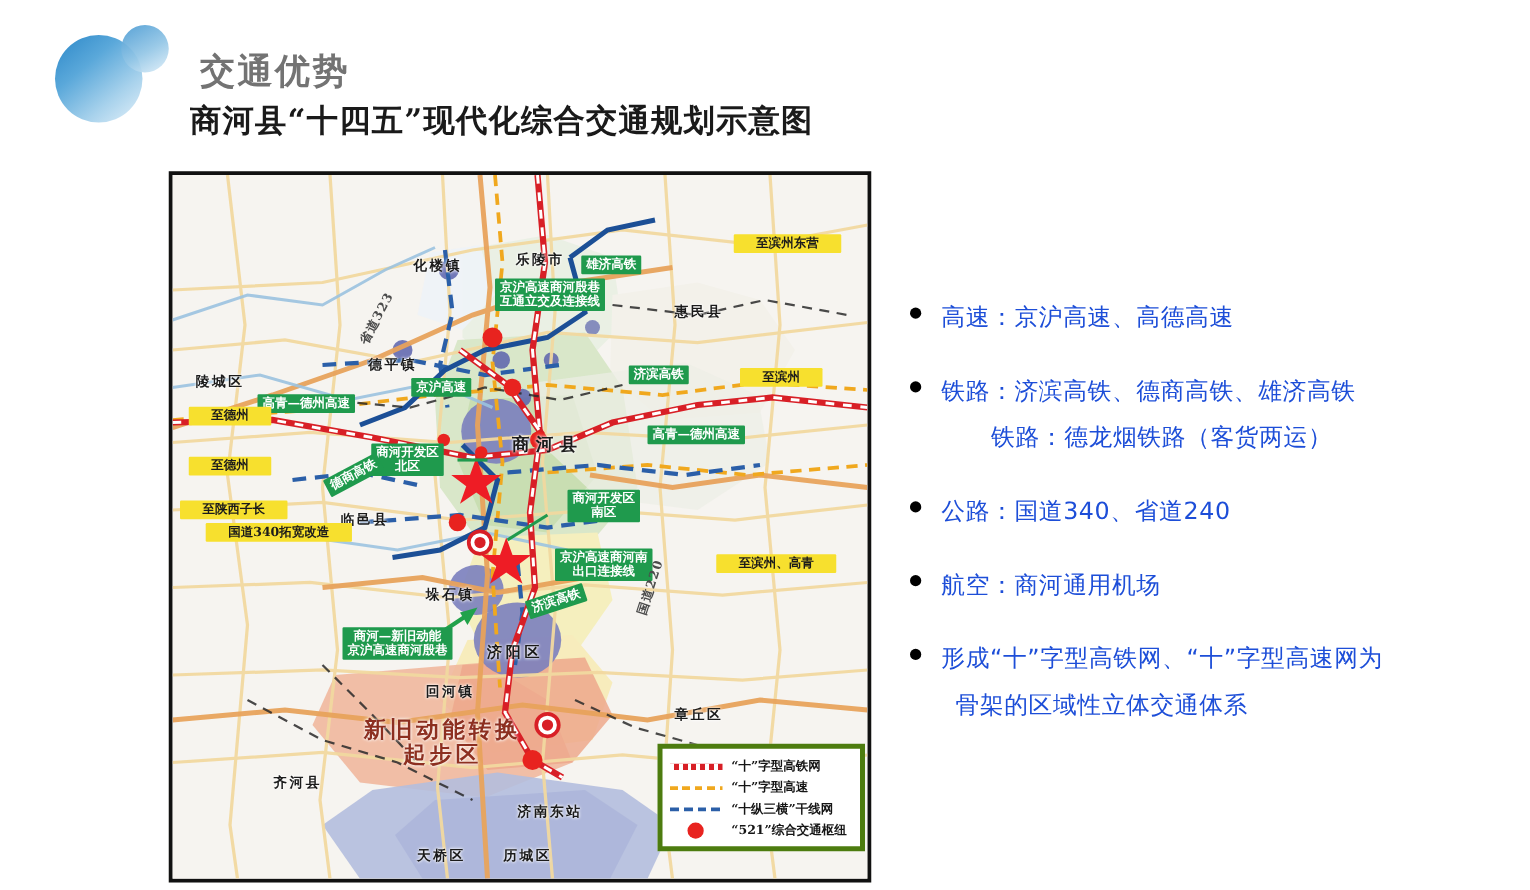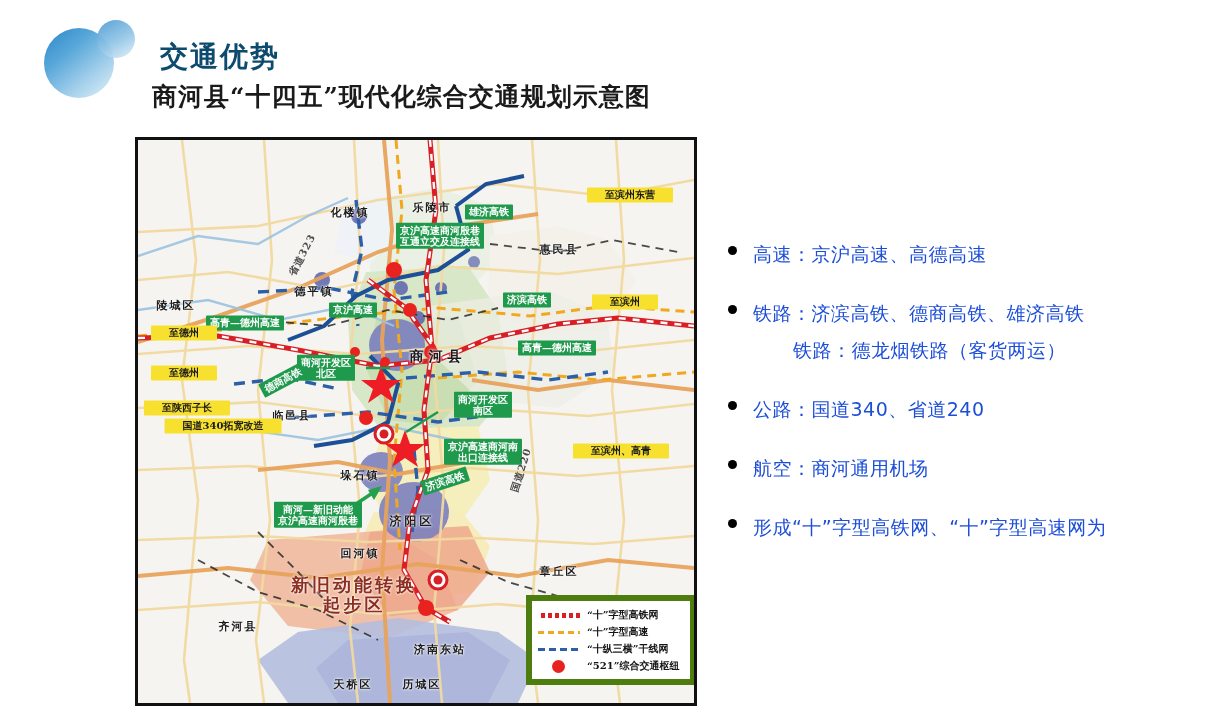--- a/index.html
+++ b/index.html
@@ -43,21 +43,21 @@
     opacity: 0.93;
   }
 
   
   #section-title {
     position: absolute;
     left: 160px;
     top: 38px;
     font-size: 28px;
     font-weight: bold;
-    color: #0c4a6e;
+    color: #737373;
     letter-spacing: 2px;
     font-family: "DejaVu Sans", "Liberation Sans", sans-serif;
   }
   #map-caption {
     position: absolute;
     left: 152px;
     top: 80px;
     font-size: 25px;
     font-weight: bold;
     color: #1a1a1a;
@@ -128,21 +128,21 @@
     letter-spacing: 1px;
   }
 
   
   #map-legend {
     position: absolute;
     left: 388px;
     top: 455px;
     width: 150px;
     background: #ffffff;
-    border: 6px solid #4d7c0f;
+    border: 4px solid #4d7c0f;
     padding: 5px 4px 5px 4px;
   }
   .legend-row {
     display: flex;
     align-items: center;
     height: 17px;
   }
   .legend-key {
     width: 46px;
     height: 12px;
@@ -476,16 +476,17 @@
     <span class="bullet-dot"></span>
     <div class="bullet-body">
       <div>航空：商河通用机场</div>
     </div>
   </div>
 
   <div class="bullet-item">
     <span class="bullet-dot"></span>
     <div class="bullet-body">
       <div>形成“十”字型高铁网、“十”字型高速网为</div>
+      <div class="bullet-cont">骨架的区域性立体交通体系</div>
     </div>
   </div>
 
 </div>
 
 </body></html>

